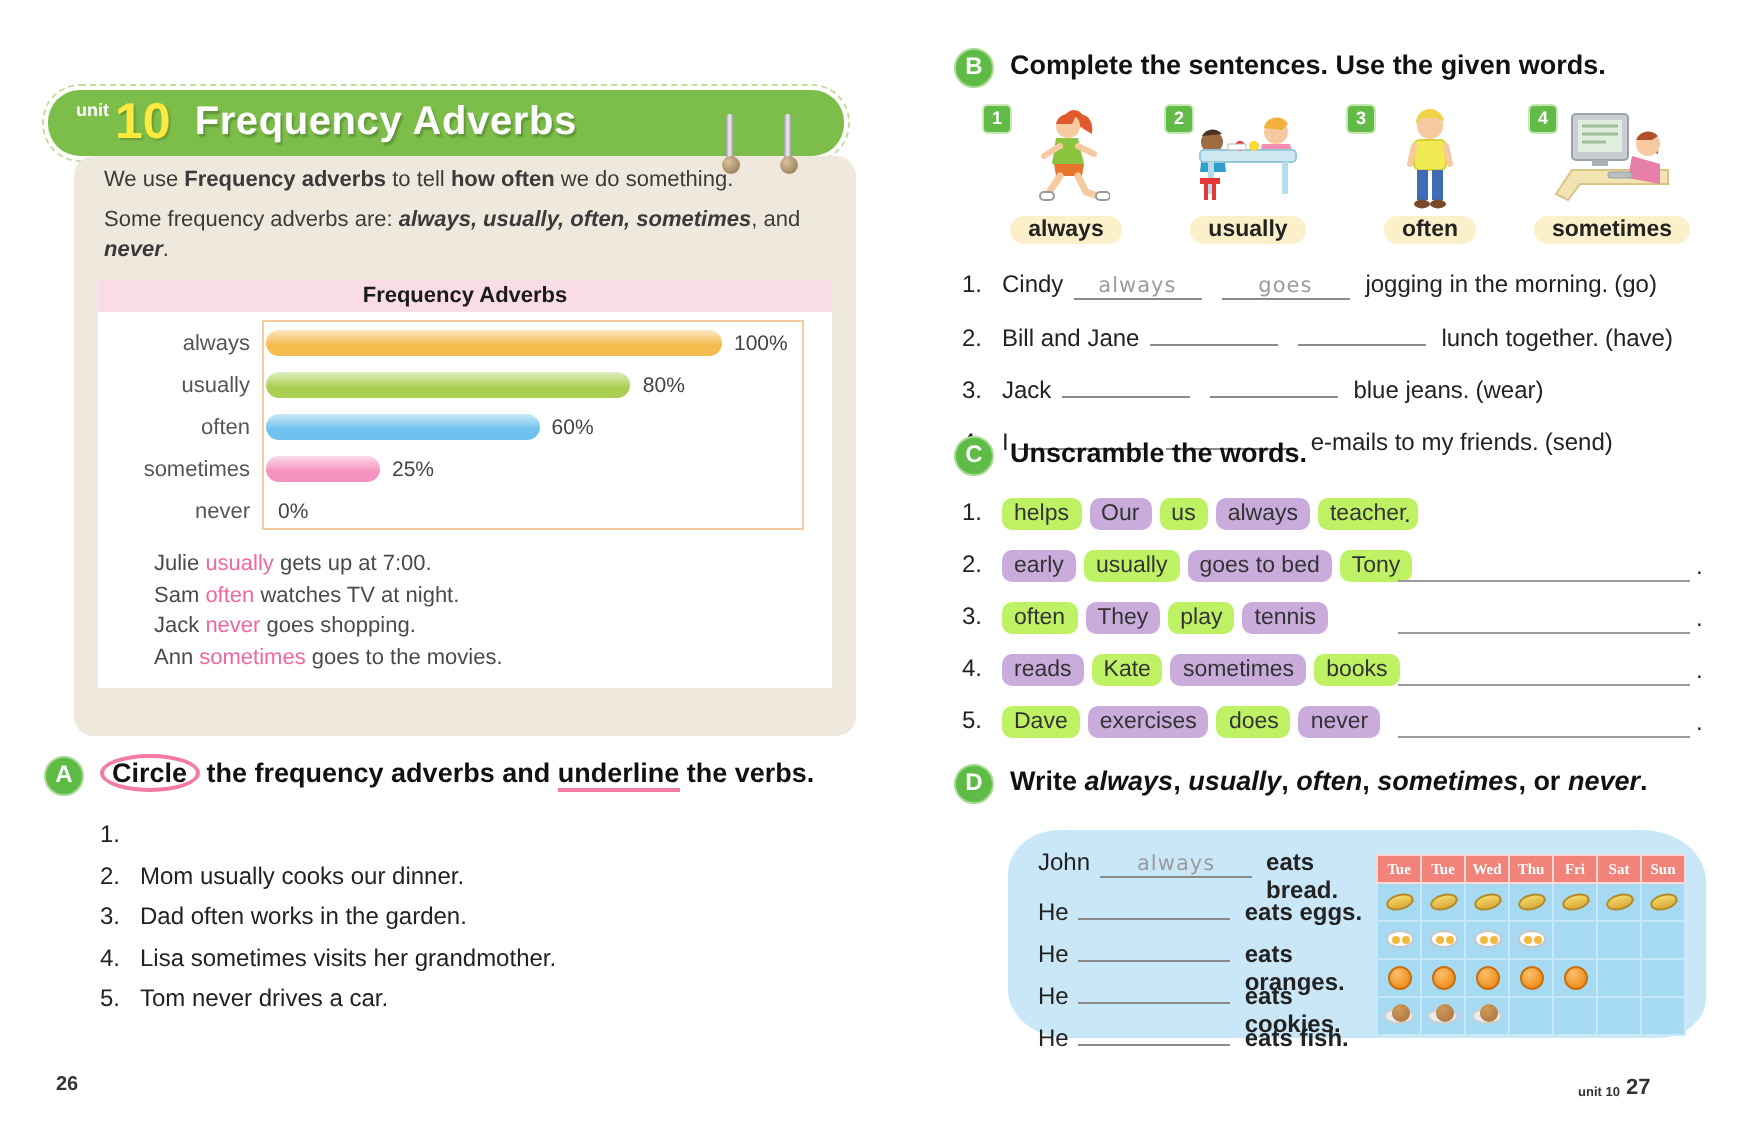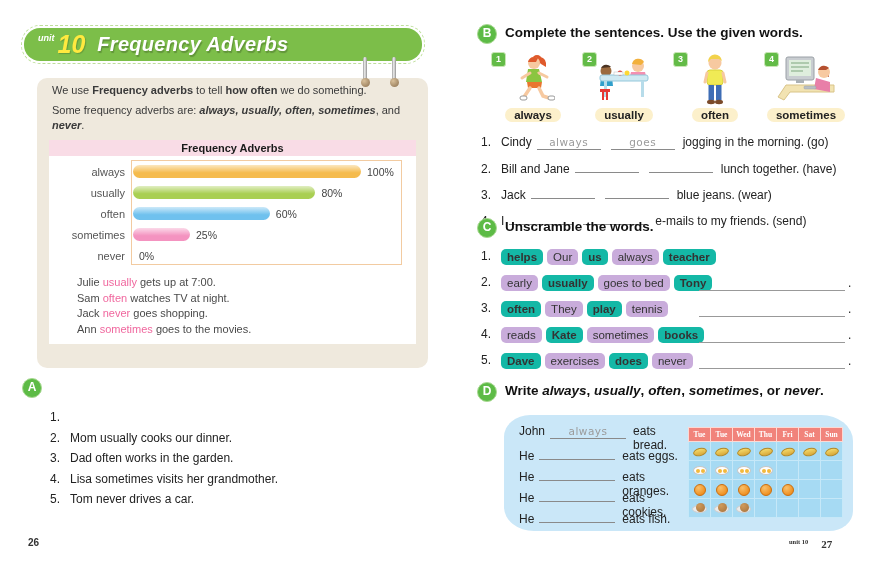--- a/index.html
+++ b/index.html
@@ -3,21 +3,21 @@
 <meta charset="utf-8">
 <style>
   html,body{margin:0;padding:0;background:#fff;}
   body{font-family:"Liberation Sans", sans-serif; color:#222;}
   .book{position:relative;width:873px;height:570px;background:#ffffff;overflow:hidden;}
   .page{position:absolute;top:0;height:570px;}
   .page-left{left:0;width:437px;}
   .page-right{left:437px;width:436px;}
 
   
-  .banner-wrap{position:absolute;left:21px;top:25px;width:398px;border:1px dashed #bedf9b;border-radius:19px;padding:2px;font-style:italic;}
+  .banner-wrap{position:absolute;left:21px;top:42px;width:398px;border:1px dashed #bedf9b;border-radius:19px;padding:2px;}
   .banner{background:#7cbe49;border-radius:16px;height:33px;display:flex;align-items:center;padding:0 14px;}
   .unit-word{color:#fff;font-size:9px;font-weight:bold;transform:translateY(-7px);}
   .unit-num{color:#ffe93f;font-size:25px;font-weight:bold;margin:0 12px 0 3px;text-shadow:1px 1px 1px rgba(0,0,0,.18);}
   .unit-title{color:#fff;font-size:20px;font-weight:bold;letter-spacing:.3px;text-shadow:1px 1.5px 1px rgba(0,0,0,.22);}
 
   
   .pin{position:absolute;top:57px;width:4px;height:27px;background:linear-gradient(90deg,#9e9e9e,#efefef 45%,#8f8f8f);border-radius:2px;z-index:5;}
   .pin::after{content:'';position:absolute;bottom:-3px;left:-2.5px;width:9px;height:9px;border-radius:50%;background:radial-gradient(circle at 35% 32%,#d9c09a,#8a6f4e);}
   .pin-1{left:363px;} .pin-2{left:392px;}
 
@@ -69,45 +69,45 @@
   .hand{font-family:"DejaVu Sans", sans-serif;color:#9b9b9b;font-size:10.5px;letter-spacing:.5px;}
   .bpost{margin:0 3px;}
 
   
   .ex-c{left:40px;top:218px;width:392px;}
   .c-items{margin:11px 0 0 4px;}
   .citem{display:flex;align-items:flex-end;margin-bottom:9px;}
   .cnum{width:20px;font-size:12px;flex:none;padding-bottom:2px;}
   .ctiles{width:198px;display:flex;gap:4px;align-items:flex-end;flex:none;}
   .tile{padding:2px 6px;border-radius:5px;font-size:11.5px;color:#333;white-space:nowrap;}
-  .tile-y{background:#14b8a6;font-weight:bold;} .tile-p{background:#c9acdb;}
+  .tile-y{background:#bef264;} .tile-p{background:#c9acdb;}
   .cans{width:146px;border-bottom:1px solid #999;text-align:center;height:16px;flex:none;}
   .cend{font-size:12px;margin-left:3px;padding-bottom:1px;}
 
   
   .ex-d{left:40px;top:382px;width:392px;}
-  .blob{margin:13px 0 0 27px;width:349px;height:116px;background:#cae7f8;border-radius:26px 32px 24px 30px/22px 26px 20px 24px;display:flex;box-sizing:border-box;padding:9px 10px 6px 15px;}
+  .blob{margin:13px 0 0 27px;width:349px;height:104px;background:#cae7f8;border-radius:26px 32px 24px 30px/22px 26px 20px 24px;display:flex;box-sizing:border-box;padding:9px 10px 6px 15px;}
   .d-sents{flex:1;}
   .d-row{display:flex;align-items:baseline;height:21px;font-size:12px;color:#222;}
   .dpre{margin-right:5px;}
   .dblank{width:76px;border-bottom:1px solid #8a8a8a;text-align:center;height:14px;flex:none;}
-  .dpost{margin-left:7px;}
+  .dpost{margin-left:7px;font-weight:bold;}
   .foodtable{border-collapse:collapse;flex:none;margin-top:3px;align-self:flex-start;}
   .foodtable th{background:#f1837b;color:#fff;font-size:7.5px;font-family:"Liberation Serif", serif;font-weight:bold;border:1px solid #fcd9d4;padding:2px 0;width:21px;}
   .foodtable td{background:#a6daf3;border:1px solid #c6e8f8;width:21px;height:17.5px;text-align:center;padding:0;}
   .fi{display:inline-block;vertical-align:middle;box-sizing:border-box;}
   .fi-bread{width:14px;height:8px;background:linear-gradient(#f3d96a,#d9a93a);border:1px solid #b48a2a;border-radius:50%;transform:rotate(-14deg);}
   .fi-eggs{width:14px;height:9px;background:#fdfdfd;border:1px solid #c6c6c6;border-radius:50%;position:relative;}
   .fi-eggs::before{content:'';position:absolute;left:2px;top:2px;width:4px;height:4px;background:#f3b93c;border-radius:50%;}
   .fi-eggs::after{content:'';position:absolute;left:7px;top:2px;width:4px;height:4px;background:#f3b93c;border-radius:50%;}
   .fi-oranges{width:12px;height:12px;background:radial-gradient(circle at 35% 30%,#f9c06a,#ef8f1f 75%);border:1px solid #c96f12;border-radius:50%;}
   .fi-cookies{width:15px;height:8px;background:#ececec;border:1px solid #cfcfcf;border-radius:50%;position:relative;}
   .fi-cookies::after{content:'';position:absolute;left:3px;top:-3px;width:9px;height:9px;background:radial-gradient(circle at 35% 30%,#cf9a5a,#a5713a);border-radius:50%;}
 
-  .pageno-right{position:absolute;left:352px;top:538px;display:flex;align-items:flex-start;gap:13px;font-family:Liberation Serif, serif;}
+  .pageno-right{position:absolute;left:352px;top:538px;display:flex;align-items:flex-end;gap:3px;}
   .unit-small{font-size:6.5px;font-weight:bold;color:#333;}
   .pno{font-size:11px;font-weight:bold;color:#333;}
 </style>
 </head>
 <body>
 
 <div class="book">
 
   <div class="page page-left">
 
@@ -161,20 +161,21 @@
           <div><span>Sam </span><span class="c-pink">often</span><span> watches TV at night.</span></div>
           <div><span>Jack </span><span class="c-pink">never</span><span> goes shopping.</span></div>
           <div><span>Ann </span><span class="c-pink">sometimes</span><span> goes to the movies.</span></div>
         </div>
       </div>
     </div>
 
     <div class="ex ex-a">
       <div class="ex-head">
         <span class="badge">A</span>
+        <span class="ex-title"><span class="c-circle-pink">Circle</span><span> the frequency adverbs and </span><span class="c-underline-pink">underline</span><span> the verbs.</span></span>
       </div>
       <div class="a-items">
         <div class="a-item">
           <span class="inum">1.</span>
         </div>
         <div class="a-item">
           <span class="inum">2.</span>
           <span><span>Mom usually cooks our dinner.</span></span>
         </div>
         <div class="a-item">

